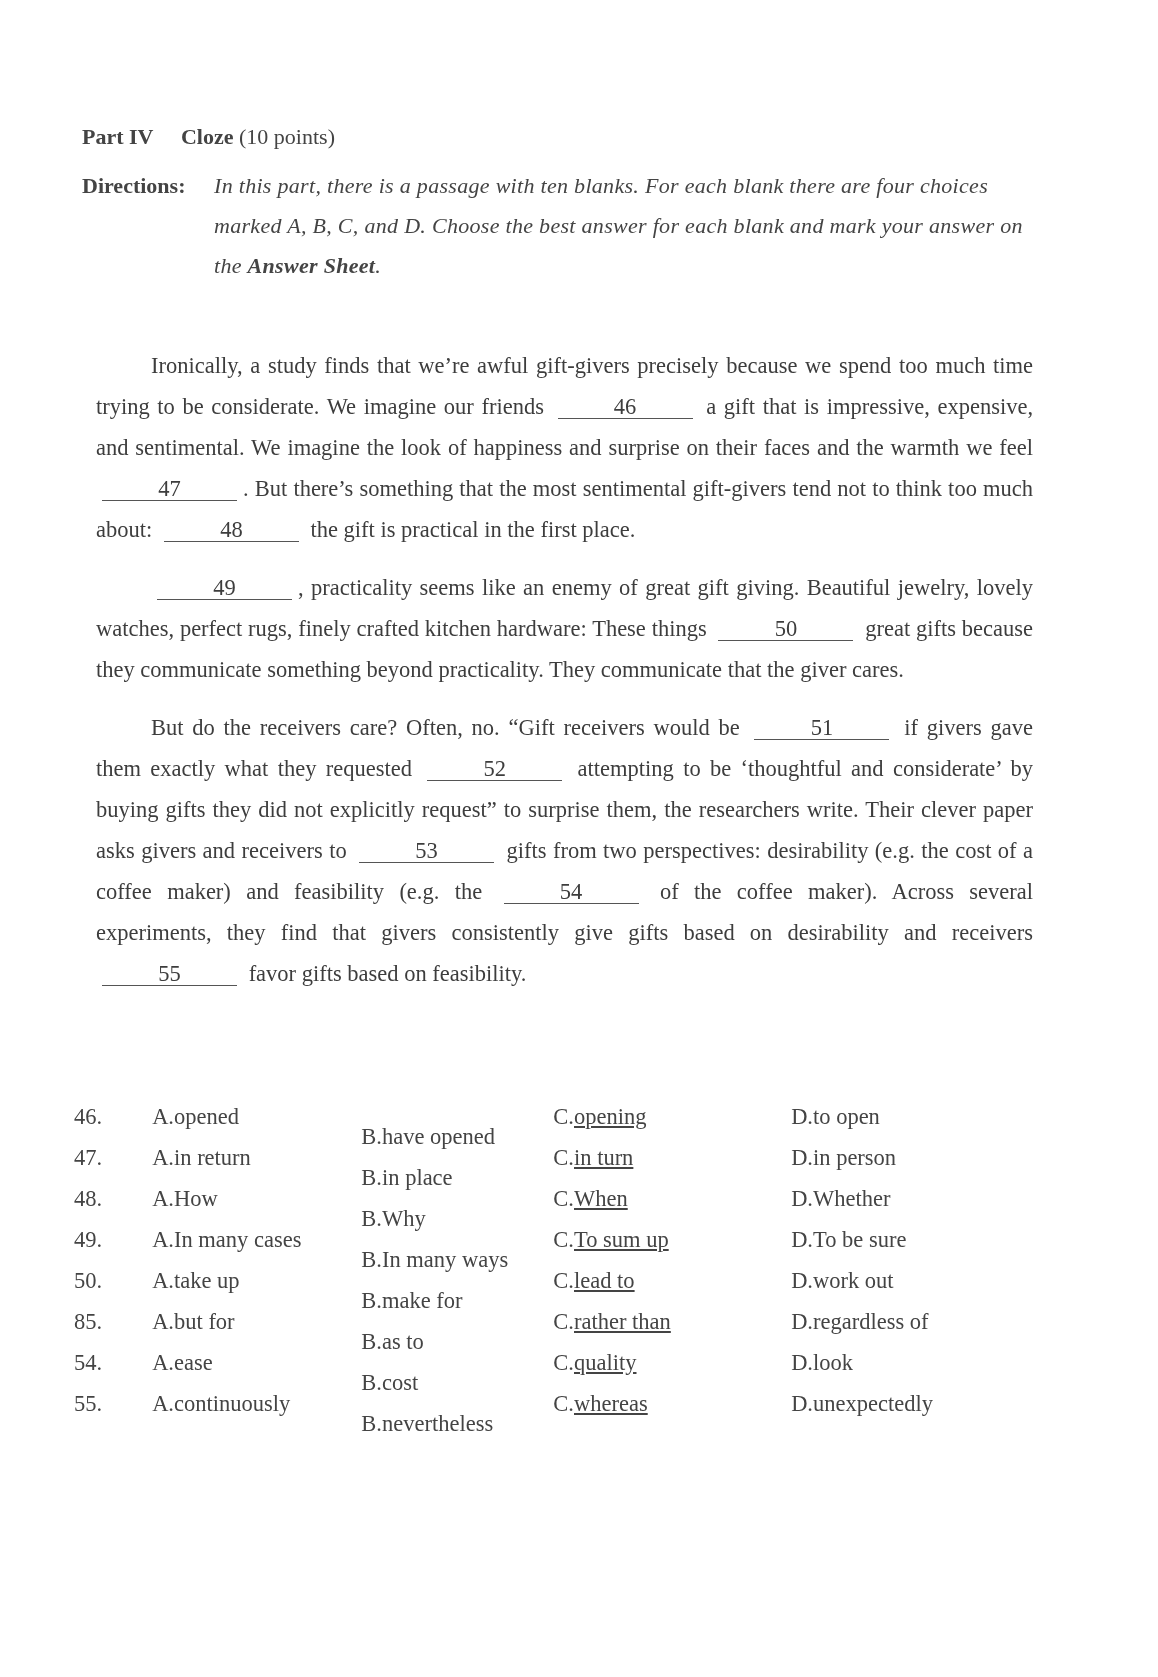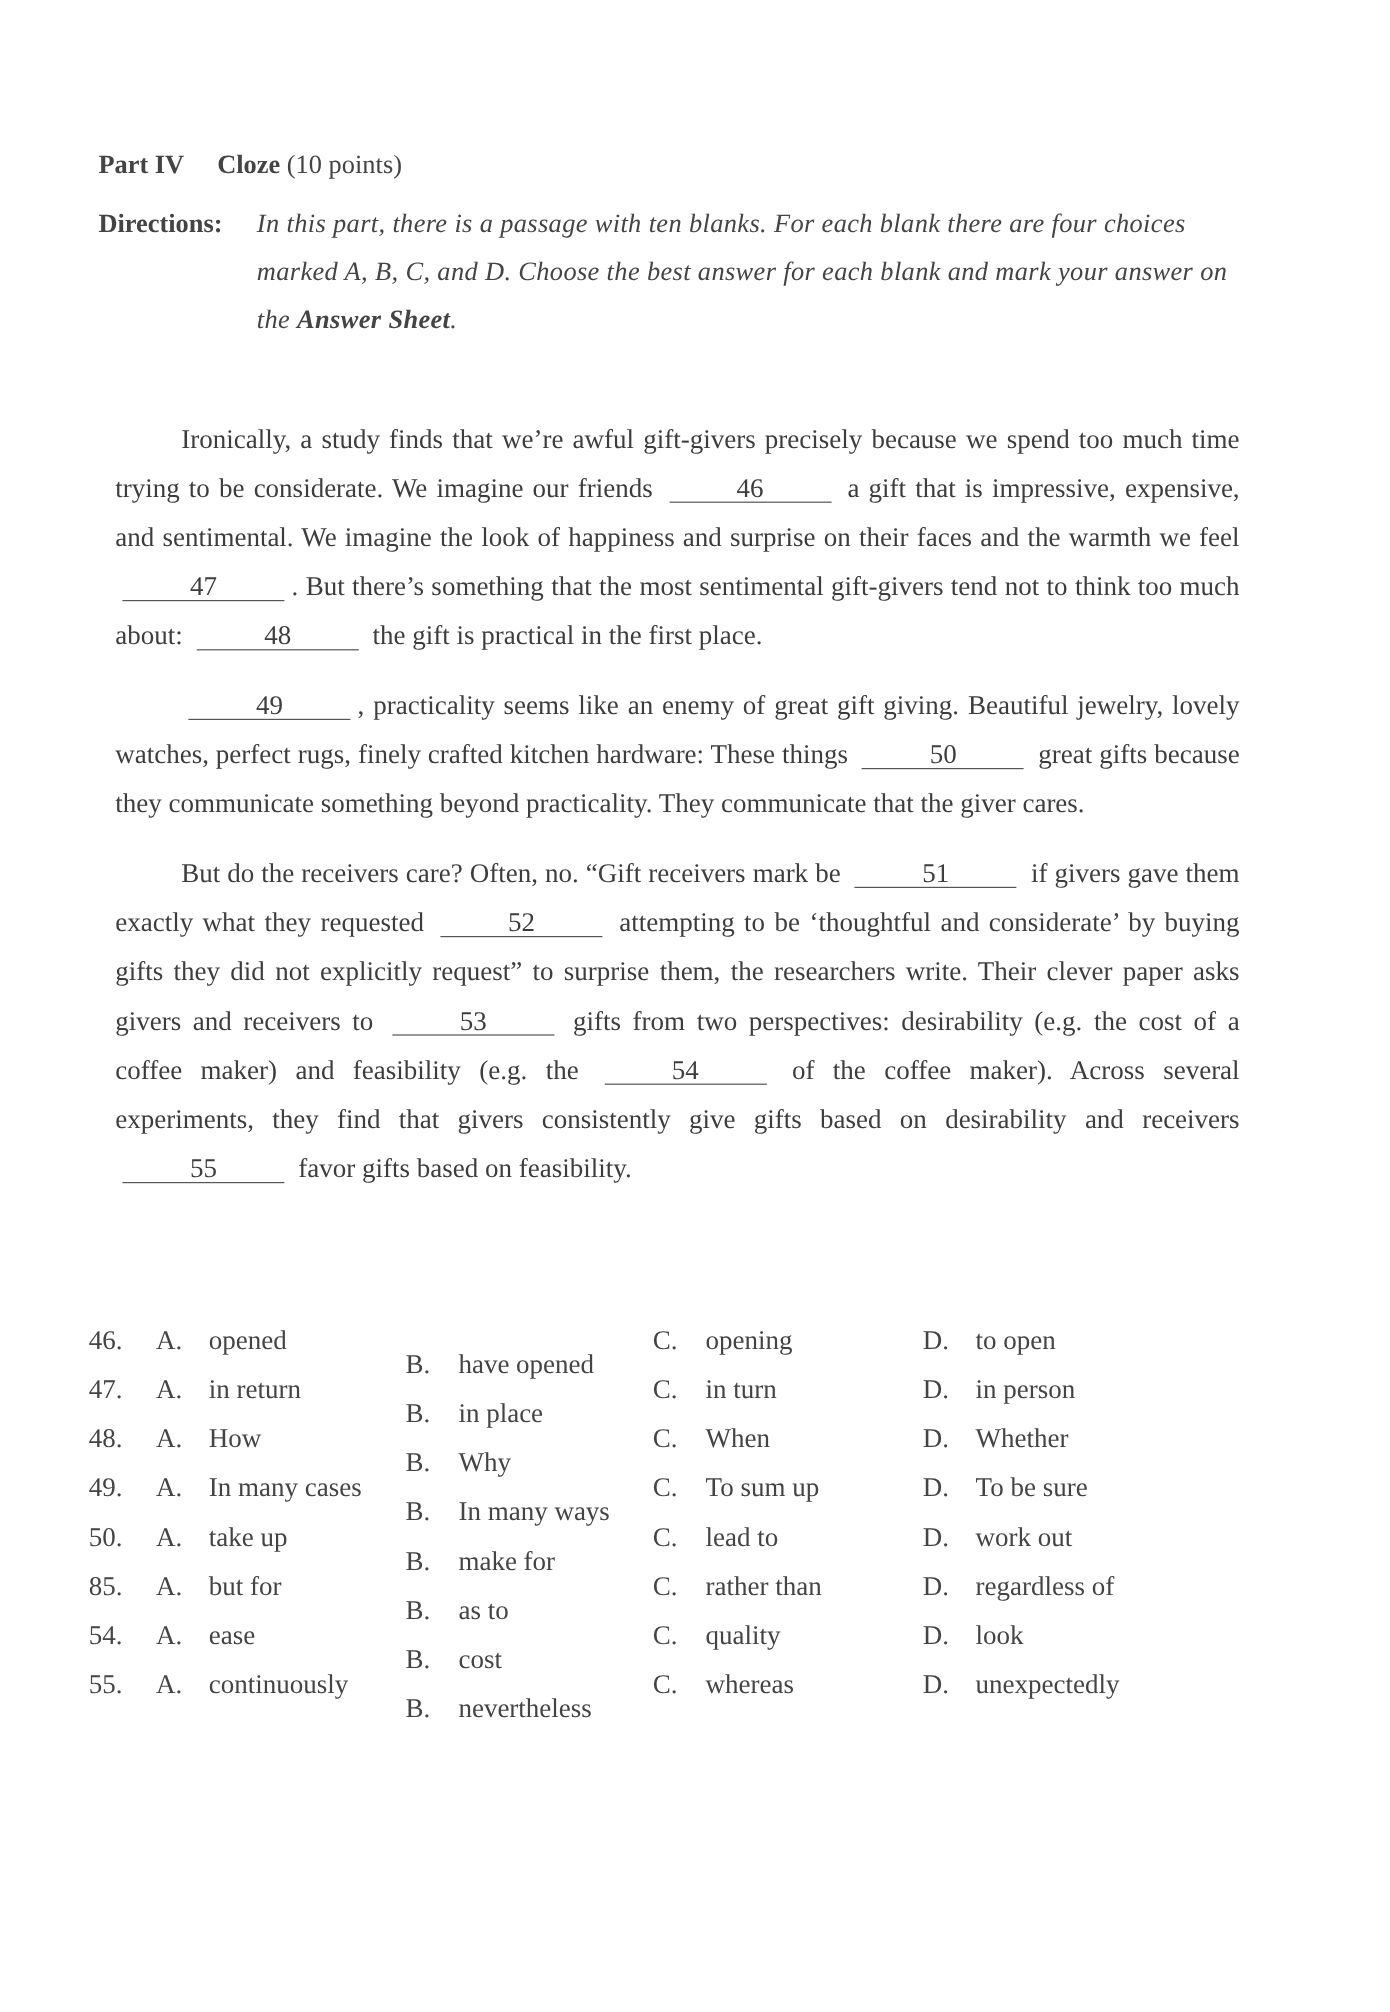--- a/index.html
+++ b/index.html
@@ -31,26 +31,26 @@
   .passage p { margin: 17px; text-indent: 55px; }
   .blank {
     display: inline-block; width: 135px; text-align: center;
     border-bottom: 1.5px solid #555; line-height: 22px; text-indent: 0;
     margin: 0 6px;
   }
   .options {
     position: absolute; left: 74px; top: 1104px; width: 1000px;
     font-size: 22.5px; color: #444;
   }
-  .opt-row { position: relative; height: 41px; }
+  .opt-row { position: relative; height: 41px; text-align: right; }
   .opt-row span { position: absolute; top: 0; white-space: nowrap; }
   .num { left: 0; }
   .optA { left: 56px; }
   .optB { left: 264px; margin-top: 20px; }
-  .optC { left: 470px; }
+  .optC { left: 456px; text-decoration: underline; }
   .optD { left: 695px; }
   .letter { display: inline-block; width: 44px; }
   .footer {
     position: absolute; left: 0; width: 1158px; top: 1545px;
     text-align: center; font-size: 21px; color: #555;
   }
 </style>
 </head>
 <body>
 
@@ -77,21 +77,21 @@
       <span class="blank">47</span><span>. But there’s something that the most sentimental gift-givers tend not to think too much about:</span>
       <span class="blank">48</span>
       <span>the gift is practical in the first place.</span>
     </p>
     <p>
       <span class="blank">49</span><span>, practicality seems like an enemy of great gift giving. Beautiful jewelry, lovely watches, perfect rugs, finely crafted kitchen hardware: These things</span>
       <span class="blank">50</span>
       <span>great gifts because they communicate something beyond practicality. They communicate that the giver cares.</span>
     </p>
     <p>
-      <span>But do the receivers care? Often, no. “Gift receivers mark be</span>
+      <span>But do the receivers care? Often, no. “Gift receivers would be</span>
       <span class="blank">51</span>
       <span>if givers gave them exactly what they requested</span>
       <span class="blank">52</span>
       <span>attempting to be ‘thoughtful and considerate’ by buying gifts they did not explicitly request” to surprise them, the researchers write. Their clever paper asks givers and receivers to</span>
       <span class="blank">53</span>
       <span>gifts from two perspectives: desirability (e.g. the cost of a coffee maker) and feasibility (e.g. the</span>
       <span class="blank">54</span>
       <span>of the coffee maker). Across several experiments, they find that givers consistently give gifts based on desirability and receivers</span>
       <span class="blank">55</span>
       <span>favor gifts based on feasibility.</span>

